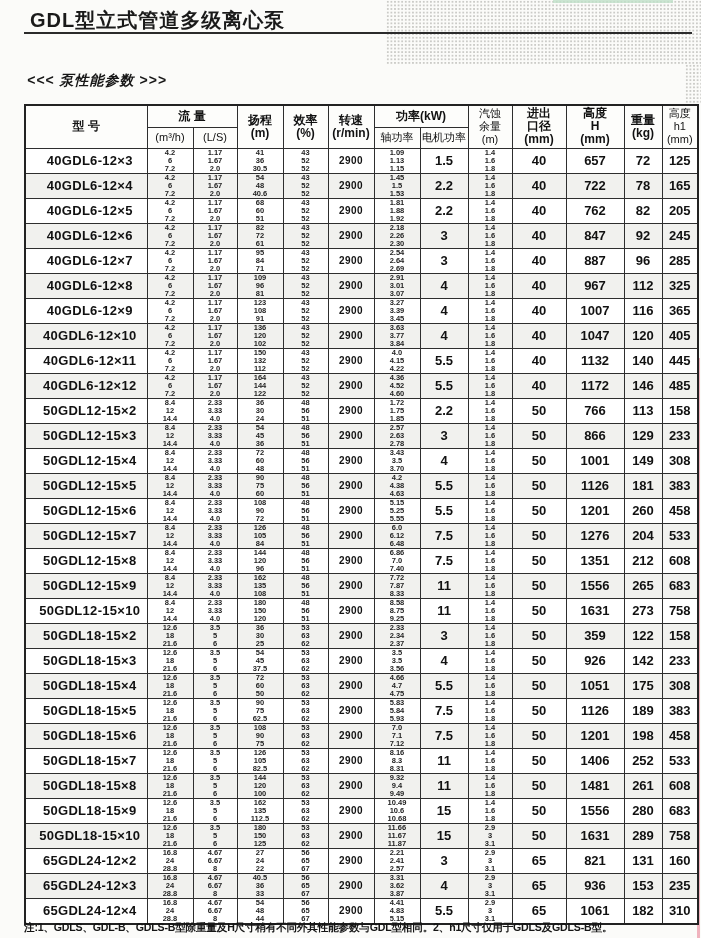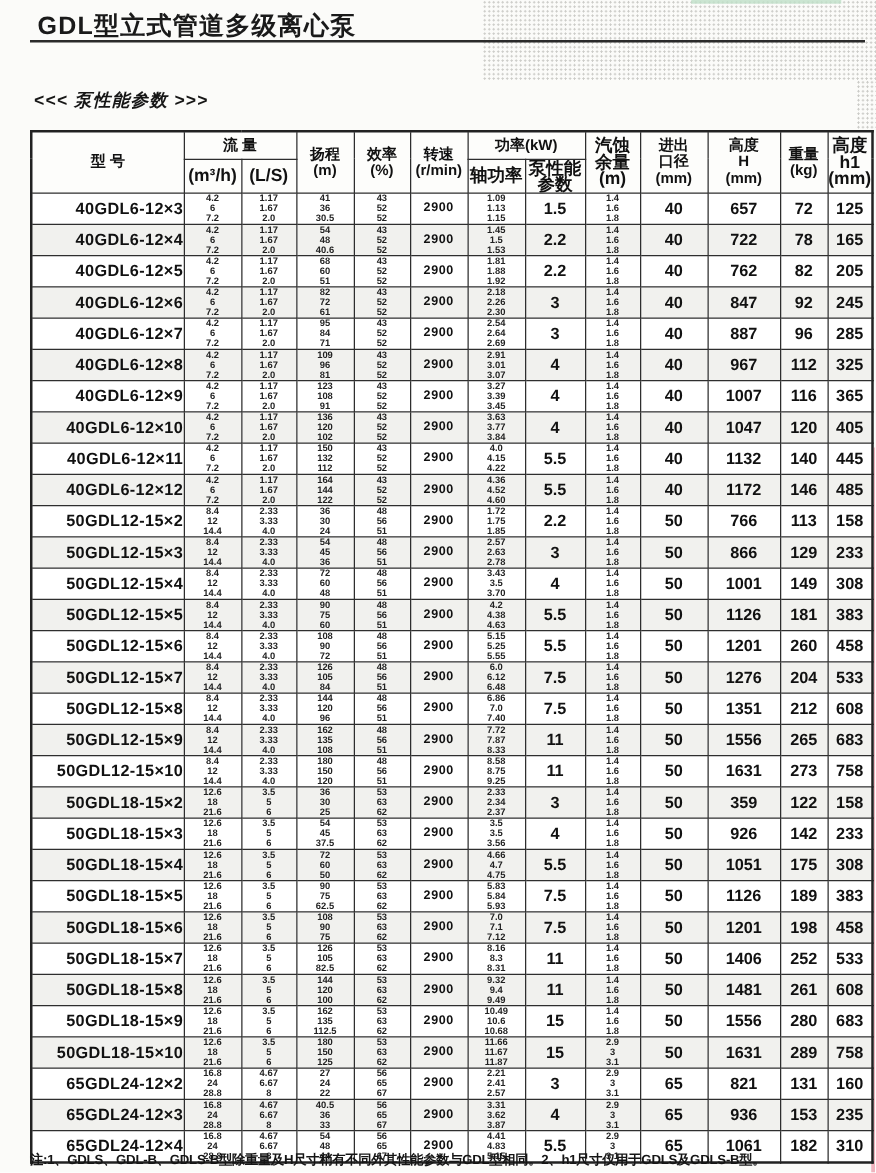--- a/index.html
+++ b/index.html
@@ -36,27 +36,27 @@
   }
   .perf th,.perf td{
     border:1px solid #2e2e2e;
     text-align:center;vertical-align:middle;
     padding:0;overflow:hidden;
   }
   .perf thead th{
     font-size:12px;font-weight:bold;line-height:13px;
     white-space:pre-line;background:#fdfdfb;
   }
-  .perf thead th.sub{font-size:14px;font-weight:bold;}
+  .perf thead th.sub{font-size:11px;font-weight:normal;}
   .perf thead tr:first-child{height:22px;}
   .perf thead tr:last-child{height:21px;}
   .perf tbody tr{height:25px;}
   .perf tbody tr.alt td{background:#f1f1ee;}
   td.c-model{
-    text-align:right;padding-left:7px;
+    text-align:center;padding-left:7px;
     font-size:13px;font-weight:600;letter-spacing:.3px;white-space:nowrap;
   }
   td.c-stack{font-size:7.5px;line-height:8px;font-weight:600;color:#222;}
   td.c-stack div{height:8px;}
   td.c-speed{font-size:10px;font-weight:700;letter-spacing:.5px;}
   td.c-motor{font-size:13px;font-weight:600;}
   td.c-big{font-size:13px;font-weight:600;}
   .note{
     position:absolute;top:921px;left:24px;width:672px;
     font-size:10.6px;font-weight:bold;letter-spacing:-0.2px;
@@ -114,21 +114,21 @@
       <th rowspan="2">重量
 (kg)</th>
       <th rowspan="2" class="sub">高度
 h1
 (mm)</th>
     </tr>
     <tr>
       <th class="sub">(m³/h)</th>
       <th class="sub">(L/S)</th>
       <th class="sub">轴功率</th>
-      <th class="sub">泵性能参数</th>
+      <th class="sub">电机功率</th>
     </tr>
   </thead>
   <tbody>
       <tr>
         <td class="c-model">40GDL6-12×3</td>
         <td class="c-stack">
           <div>4.2</div>
           <div>6</div>
           <div>7.2</div>
         </td>

